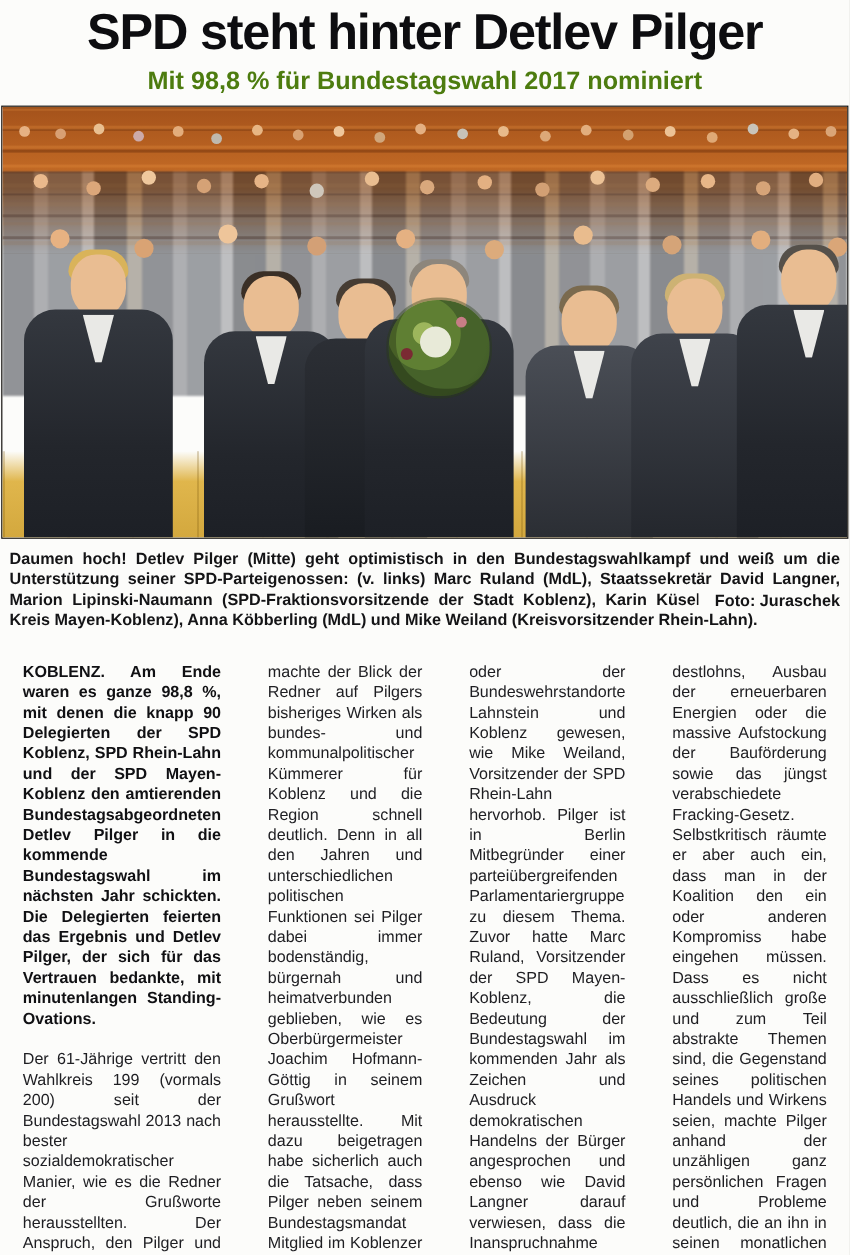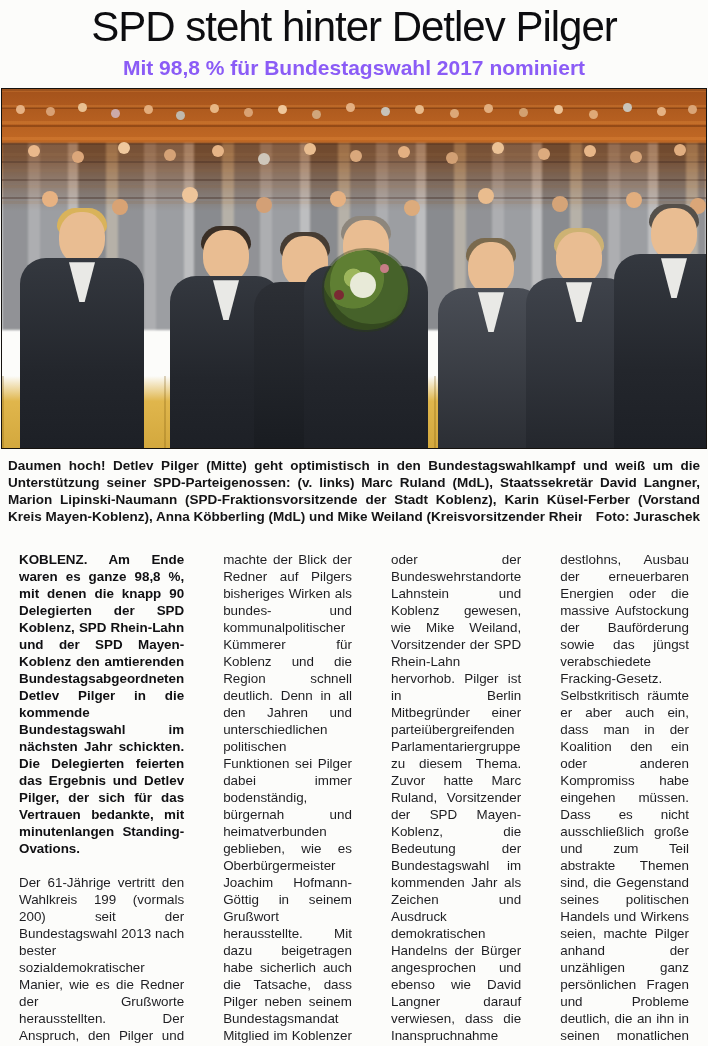--- a/index.html
+++ b/index.html
@@ -10,31 +10,31 @@
     background:#fcfcfa;
     font-family:"Liberation Sans","DejaVu Sans",sans-serif;
     color:#1b1b1d;
     overflow:hidden;
   }
   
   .headline{
     margin:4px 10px 0 10px;
     text-align:center;
     font-size:42px;
-    font-weight:400;
+    font-weight:700;
     letter-spacing:-1px;
     color:#0d0d10;
     line-height:1.1;
   }
   .subheadline{
     margin:6px 10px 8px 10px;
     text-align:center;
     font-size:21px;
     font-weight:700;
-    color:#8b5cf6;
+    color:#4d7c0f;
   }
   
   .photo{
     position:relative;
     margin:0 1px;
     height:359px;
     border:1px solid #15120f;
     overflow:hidden;
     background:linear-gradient(180deg,
       #a4521b 0%, #c26a26 10%, #b96a2e 20%, #a8startstop 0,
@@ -122,21 +122,21 @@
   .caption{
     position:relative;
     margin:8px 8px 0 8px;
     font-size:13.5px;
     font-weight:700;
     line-height:17px;
     text-align:justify;
     color:#141416;
   }
   .caption .credit{
-    position:absolute;right:0;bottom:0;
+    position:absolute;right:0;bottom:16px;
     background:#fcfcfa;
     padding-left:14px;
     font-weight:700;
   }
   
   .body-columns{
     display:flex;
     gap:17px;
     margin:15px 8px 0 8px;
   }

